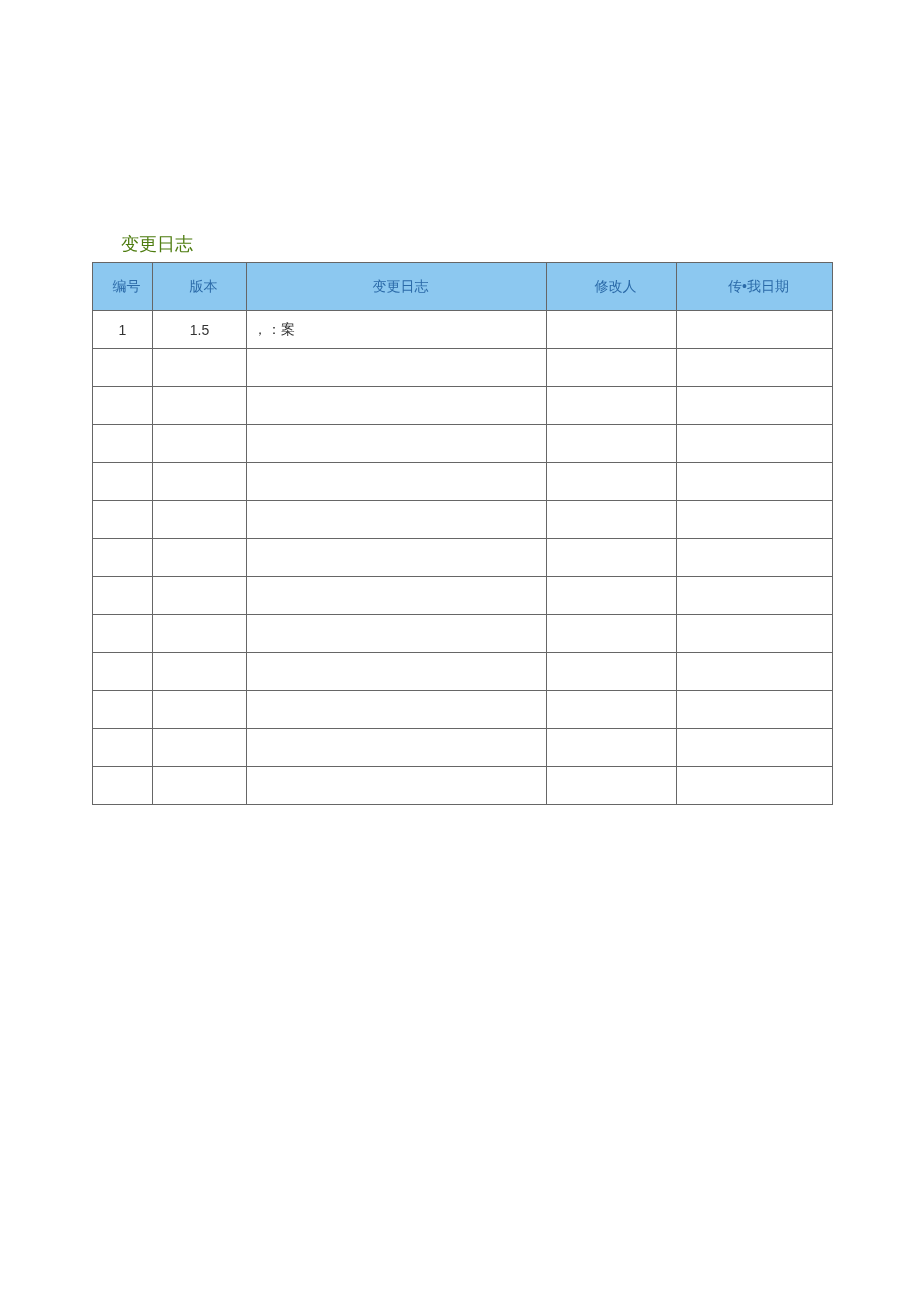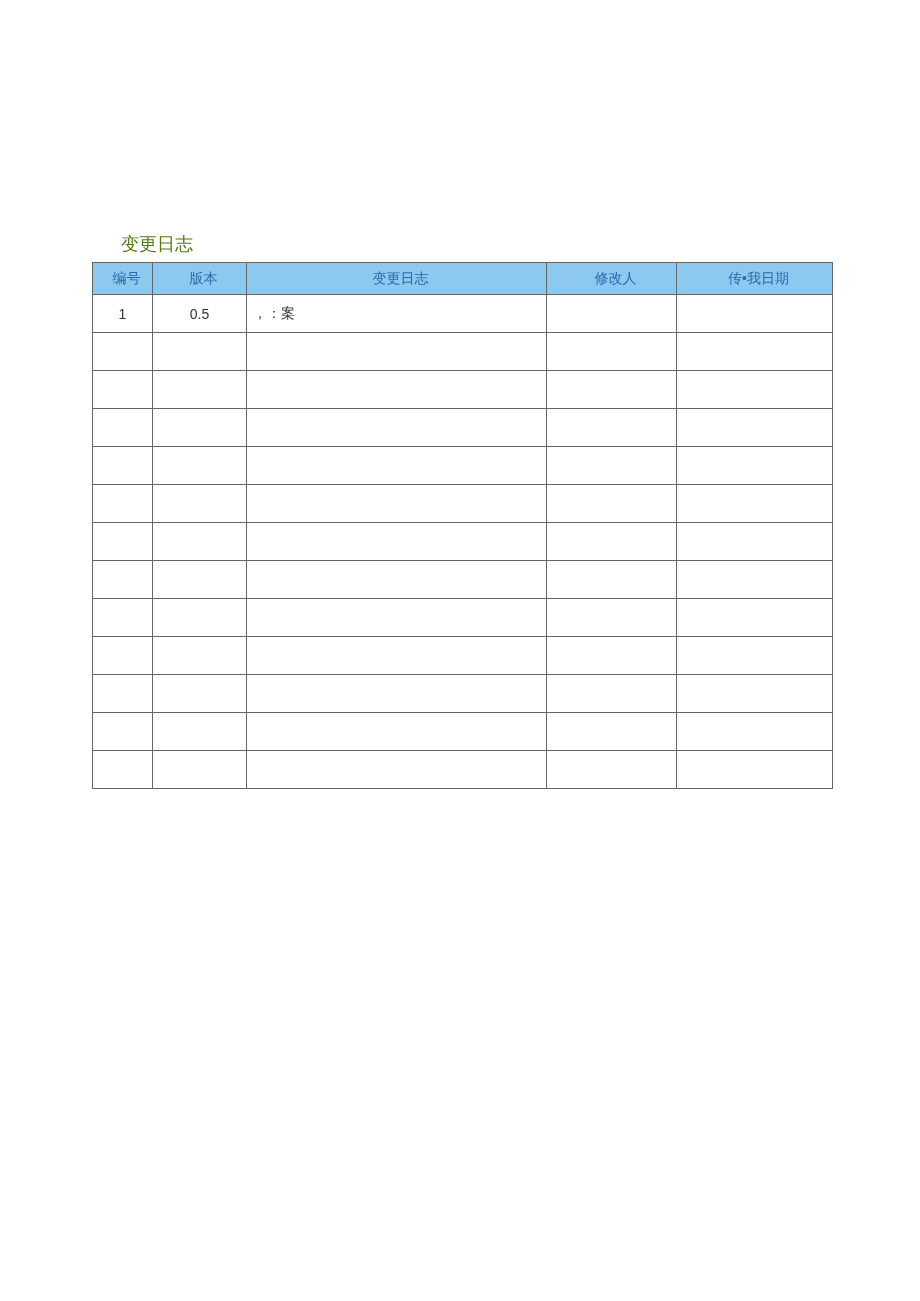--- a/index.html
+++ b/index.html
@@ -36,21 +36,21 @@
       border: 1px solid #666666;
       height: 38px;
       font-size: 14px;
       vertical-align: middle;
     }
     th {
       background-color: #8cc8f0;
       color: #2b6aa8;
       font-weight: normal;
       text-align: center;
-      height: 32px;
+      height: 48px;
       padding-left: 8px;
     }
     td {
       color: #333333;
       text-align: center;
     }
     td.content-cell {
       text-align: left;
       padding-left: 6px;
     }
@@ -78,21 +78,21 @@
         <th>编号</th>
         <th>版本</th>
         <th>变更日志</th>
         <th>修改人</th>
         <th>传•我日期</th>
       </tr>
     </thead>
     <tbody>
     <tr>
           <td>1</td>
-          <td>0.5</td>
+          <td>1.5</td>
           <td class="content-cell">，：案</td>
           <td></td>
           <td></td>
         </tr>
         <tr>
           <td></td>
           <td></td>
           <td class="content-cell"></td>
           <td></td>
           <td></td>

